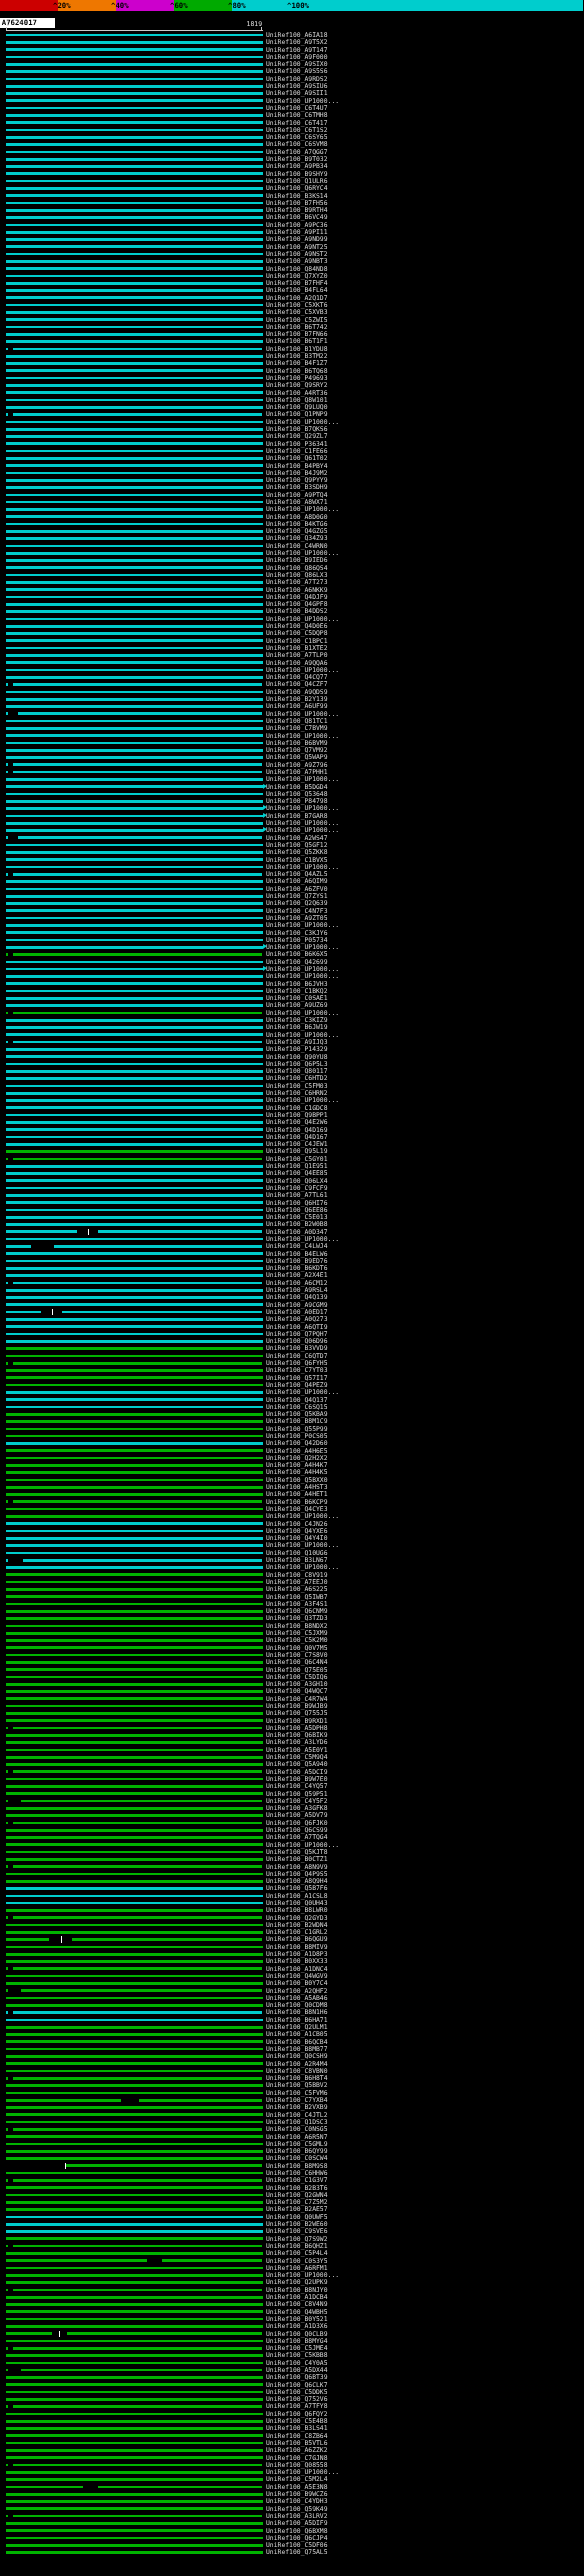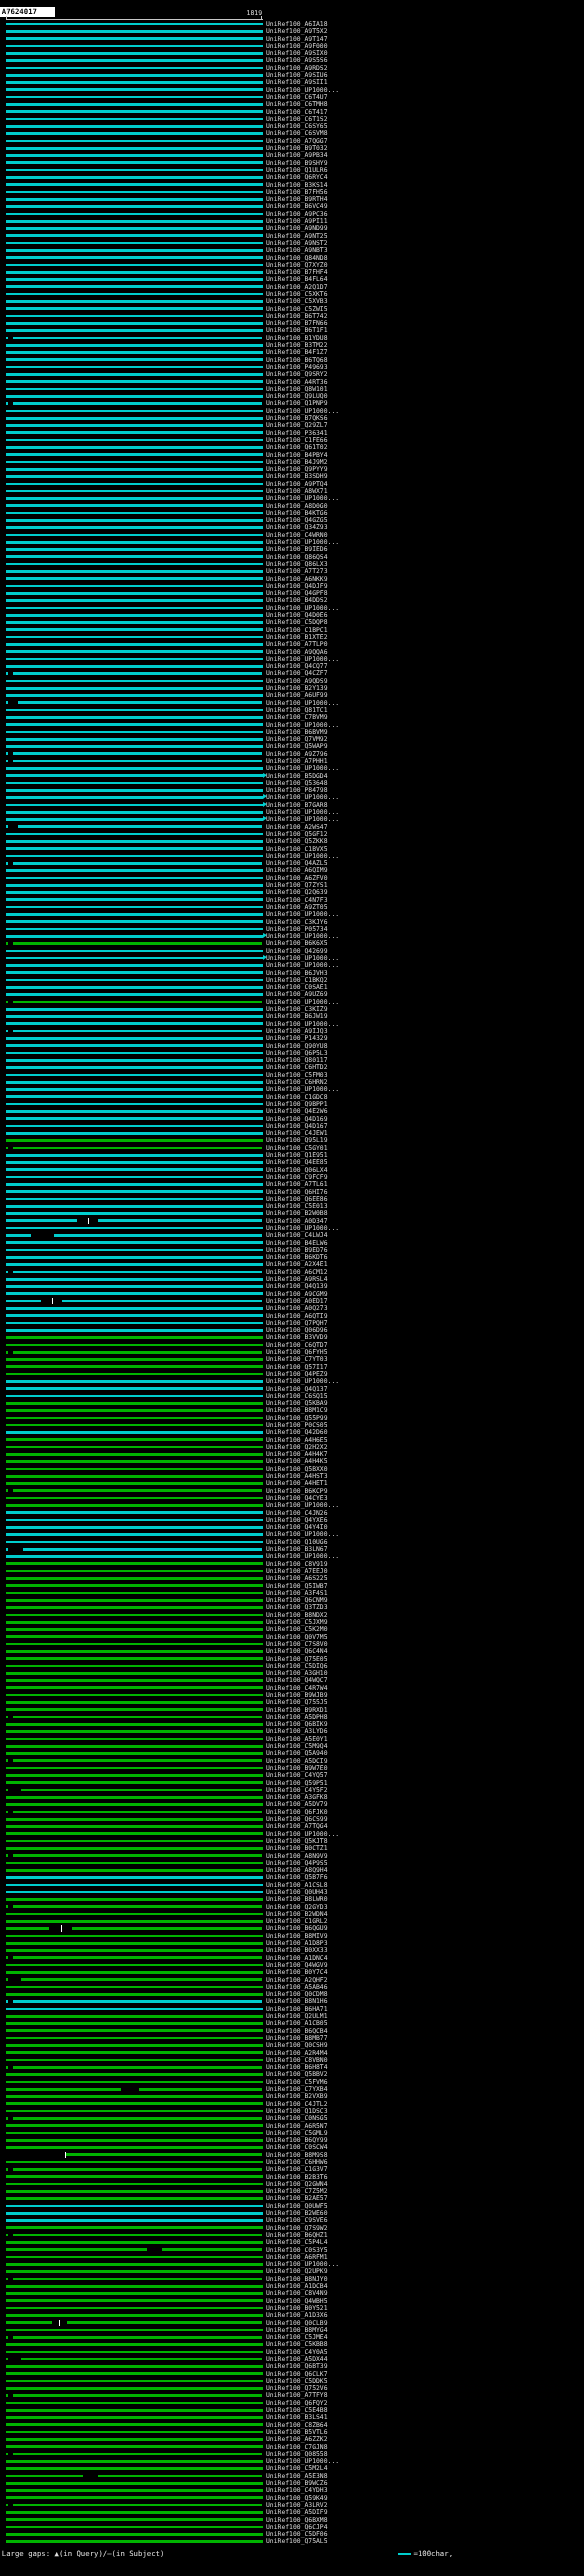--- a/index.html
+++ b/index.html
@@ -37,20 +37,32 @@
   .legend{position:relative;height:14.6px;font-size:7.3px;line-height:11px;color:#e0e0e0;}
   .lg-left{position:absolute;left:1.8px;top:2.7px;white-space:pre;}
   .lg-right{position:absolute;left:398px;top:2.7px;display:flex;align-items:center;gap:2.7px;}
   .lg-dash{display:inline-block;width:12.8px;height:2.7px;background:#00cdcd;}
 </style>
 </head>
 <body>
 
 <div class="app">
 
+  <div class="scalebar" id="scalebar">
+      <div class="seg" style="width: 58px; background: rgb(204, 0, 0);"></div>
+      <div class="seg" style="width: 58px; background: rgb(238, 119, 0);"></div>
+      <div class="seg" style="width: 58px; background: rgb(204, 0, 204);"></div>
+      <div class="seg" style="width: 58px; background: rgb(0, 170, 0);"></div>
+      <div class="seg" style="width: 351px; background: rgb(0, 205, 205);"></div>
+      <div class="slabel" style="left: 53px;">^20%</div>
+      <div class="slabel" style="left: 111px;">^40%</div>
+      <div class="slabel" style="left: 170px;">^60%</div>
+      <div class="slabel" style="left: 228px;">^80%</div>
+      <div class="slabel" style="left: 287px;">^100%</div>
+    </div>
 
   <div class="titlebar">
     <span class="title-chip">A7624017</span>
   </div>
 
   <div class="ruler">
     <span class="rstart">1</span>
     <span class="rend">1819</span>
     <div class="rline"></div>
     <div class="rtick rtick-l"></div>
@@ -2528,22 +2540,15 @@
   </div>
 
   <div class="row">
     <div class="bars">
           <div class="bseg" style="left: 0%; width: 100%; background: rgb(0, 180, 0);"></div>
         </div>
     <div class="lbl">UniRef100_Q75AL5</div>
   </div>
 </div>
 
-  <div class="legend">
-    <span class="lg-left">Large gaps: ▲(in Query)/—(in Subject)</span>
-    <div class="lg-right">
-      <span class="lg-dash"></span>
-      <span>=100char,</span>
-    </div>
-  </div>
 
 </div>
 
 
 </body></html>

